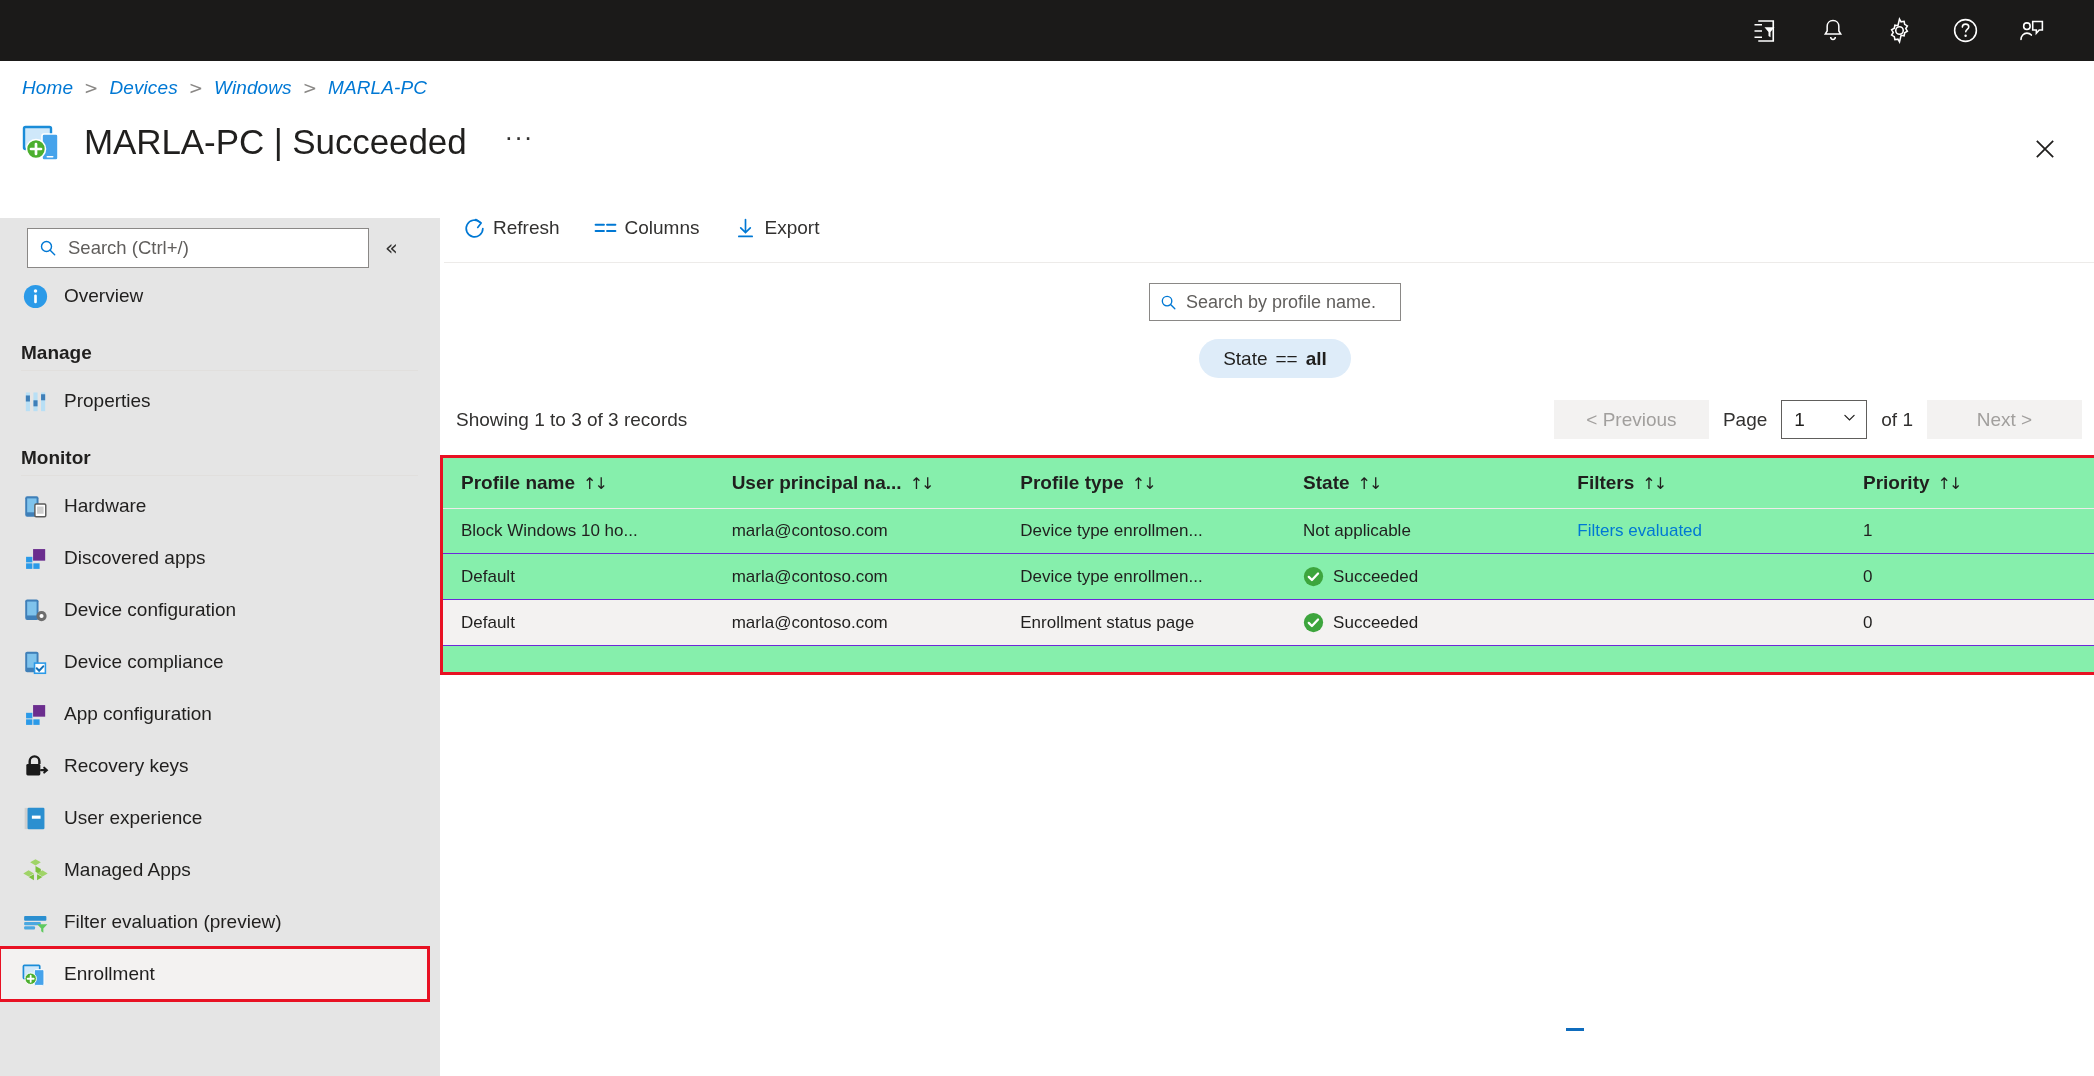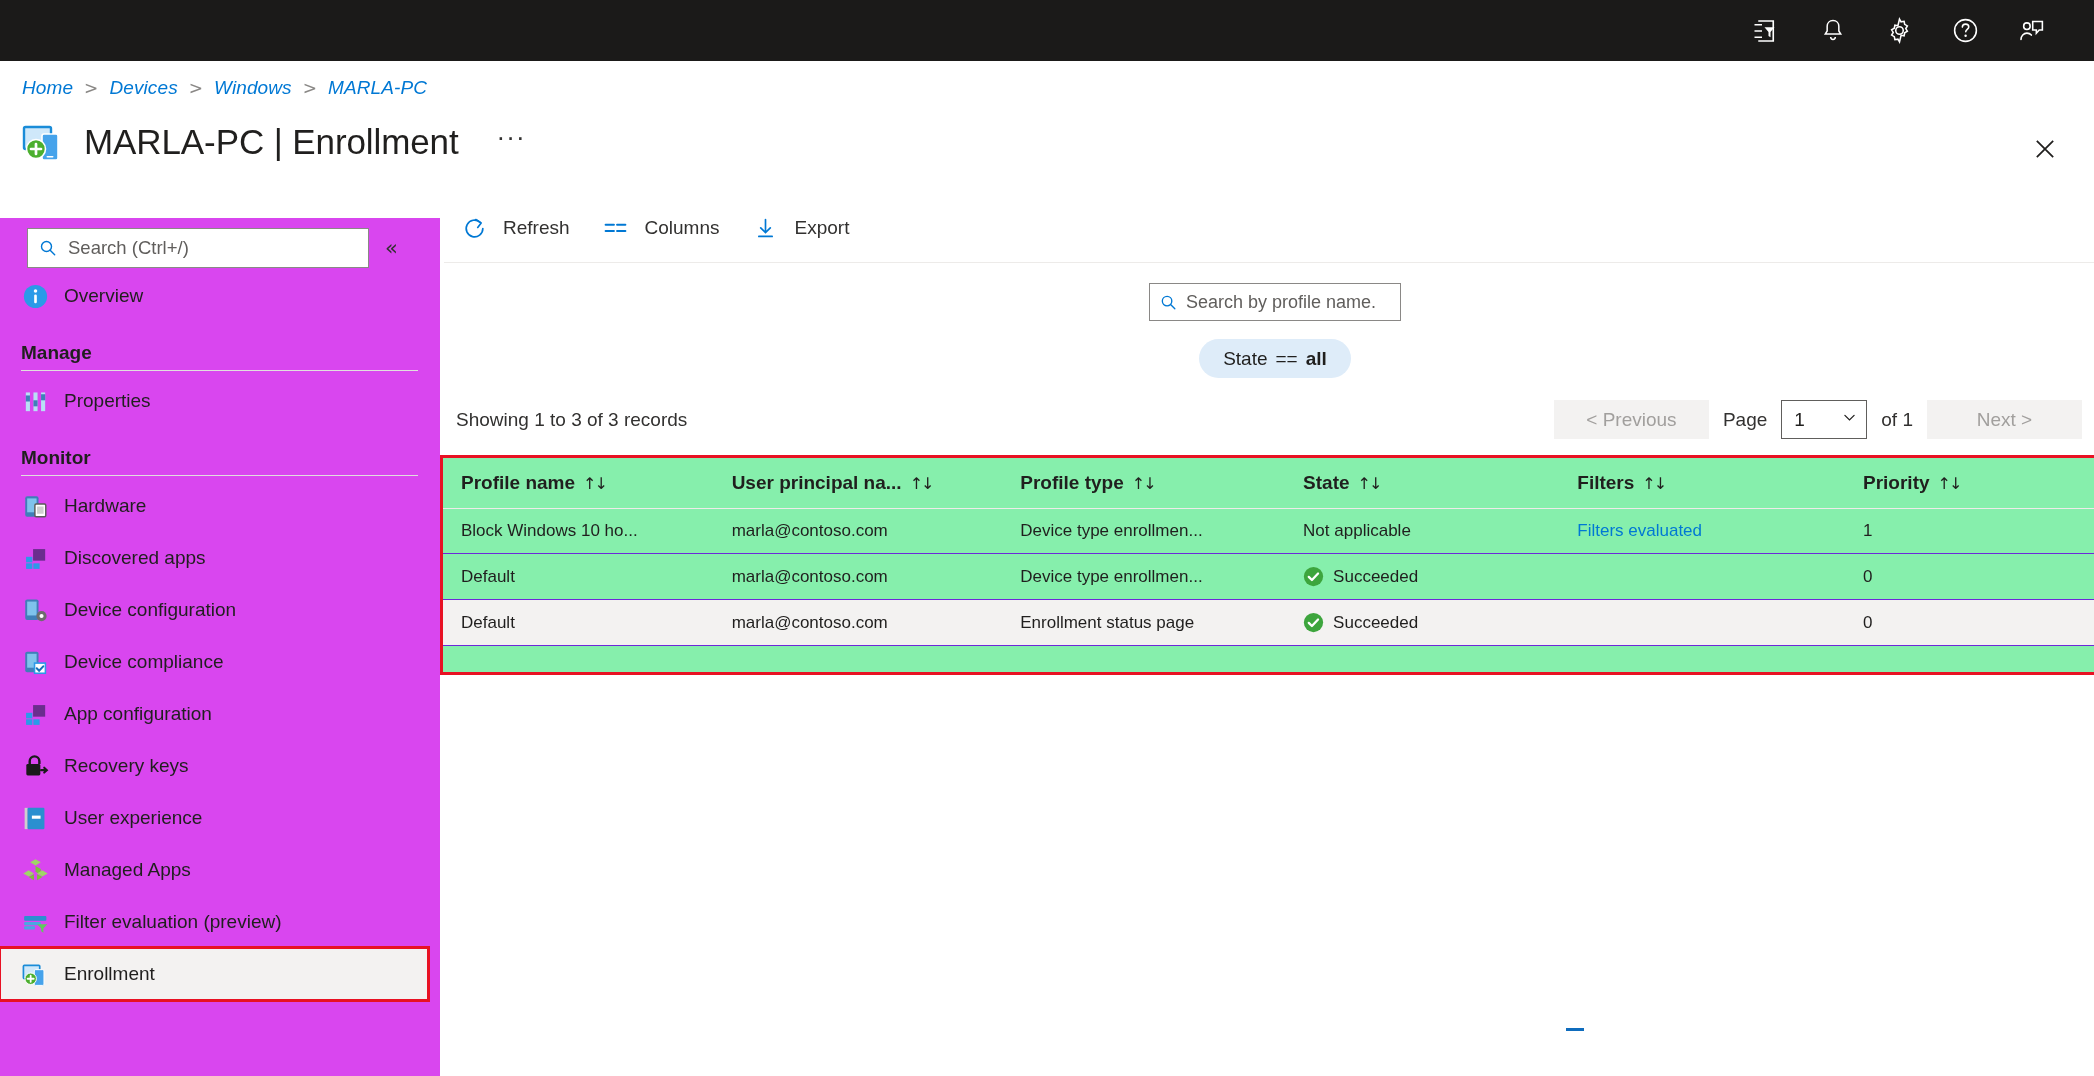--- a/index.html
+++ b/index.html
@@ -60,21 +60,21 @@
   .close-x {
     position: absolute; top: 132px; right: 32px;
     width: 34px; height: 34px; cursor: pointer;
     display: flex; align-items: center; justify-content: center;
   }
 
   
   .leftnav {
     position: absolute; top: 218px; left: 0;
     width: 440px; height: 858px;
-    background: #d946ef;
+    background: #e5e5e5;
   }
   .nav-search-row {
     display: flex; align-items: center;
     padding: 0 0 0 27px; height: 44px; margin-top: 8px;
   }
   .nav-search {
     width: 342px; height: 40px;
     border: 1px solid #8a8886; background: #fff;
     display: flex; align-items: center; gap: 10px;
     padding: 0 10px; cursor: text;
@@ -111,21 +111,21 @@
     position: absolute; top: 200px; left: 444px;
     width: 1650px; height: 876px;
   }
 
   
   .toolbar {
     display: flex; align-items: center; gap: 0px;
     height: 56px; padding-left: 12px;
   }
   .tb-btn {
-    display: flex; align-items: center; gap: 15px;
+    display: flex; align-items: center; gap: 5px;
     padding: 8px 16px 8px 4px; margin-right: 12px;
     cursor: pointer; font-size: 19px; color: #323130;
   }
   .tb-ico { width: 28px; height: 28px; display: flex; align-items: center; justify-content: center; flex: none; }
 
   .tb-underline {
     height: 1px; background: #edebe9;
     margin: 6px 0 0 0; width: 1650px;
   }
 
@@ -276,21 +276,21 @@
 <div class="title-row">
   <span class="title-icon">
     <svg width="48" height="48" viewBox="0 0 48 48">
       <rect x="4" y="9" width="27" height="22" rx="1.5" fill="#cfe8fa" stroke="#1a8cd8" stroke-width="2.4"></rect>
       <rect x="22" y="16" width="16" height="26" rx="2" fill="#46a3eb" stroke="#ffffff" stroke-width="1.6"></rect>
       <rect x="26.5" y="38" width="7" height="1.6" rx="0.8" fill="#ffffff"></rect>
       <circle cx="16" cy="31" r="9.5" fill="#4caf2f" stroke="#ffffff" stroke-width="1.6"></circle>
       <path d="M16 26v10M11 31h10" stroke="#ffffff" stroke-width="2.7" stroke-linecap="round"></path>
     </svg>
   </span>
-  <span class="page-title">MARLA-PC | Enrollment</span>
+  <span class="page-title">MARLA-PC | Succeeded</span>
   <span class="title-ellipsis">···</span>
 </div>
 
 <div class="close-x">
   <svg width="28" height="28" viewBox="0 0 24 24" stroke="#201f1e" stroke-width="1.5">
     <path d="M5 5l14 14M19 5L5 19"></path>
   </svg>
 </div>
 
 <div class="leftnav">

